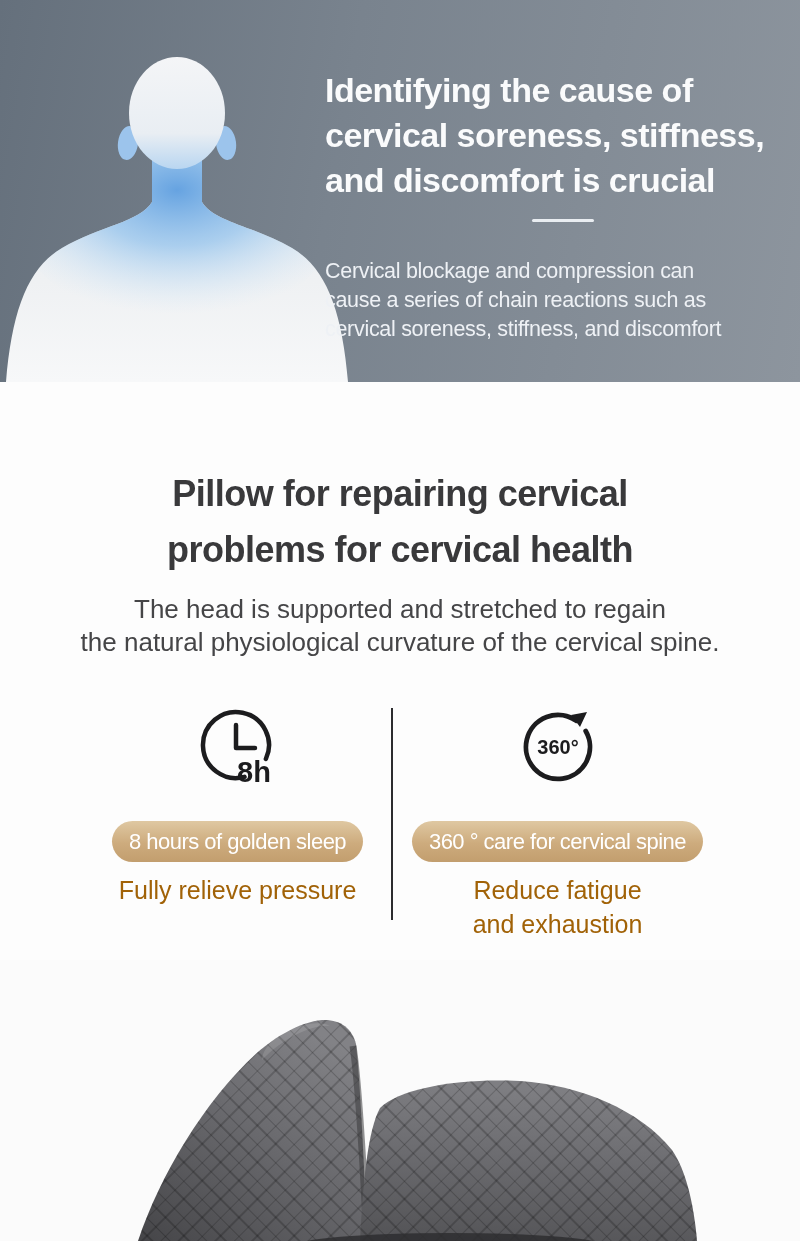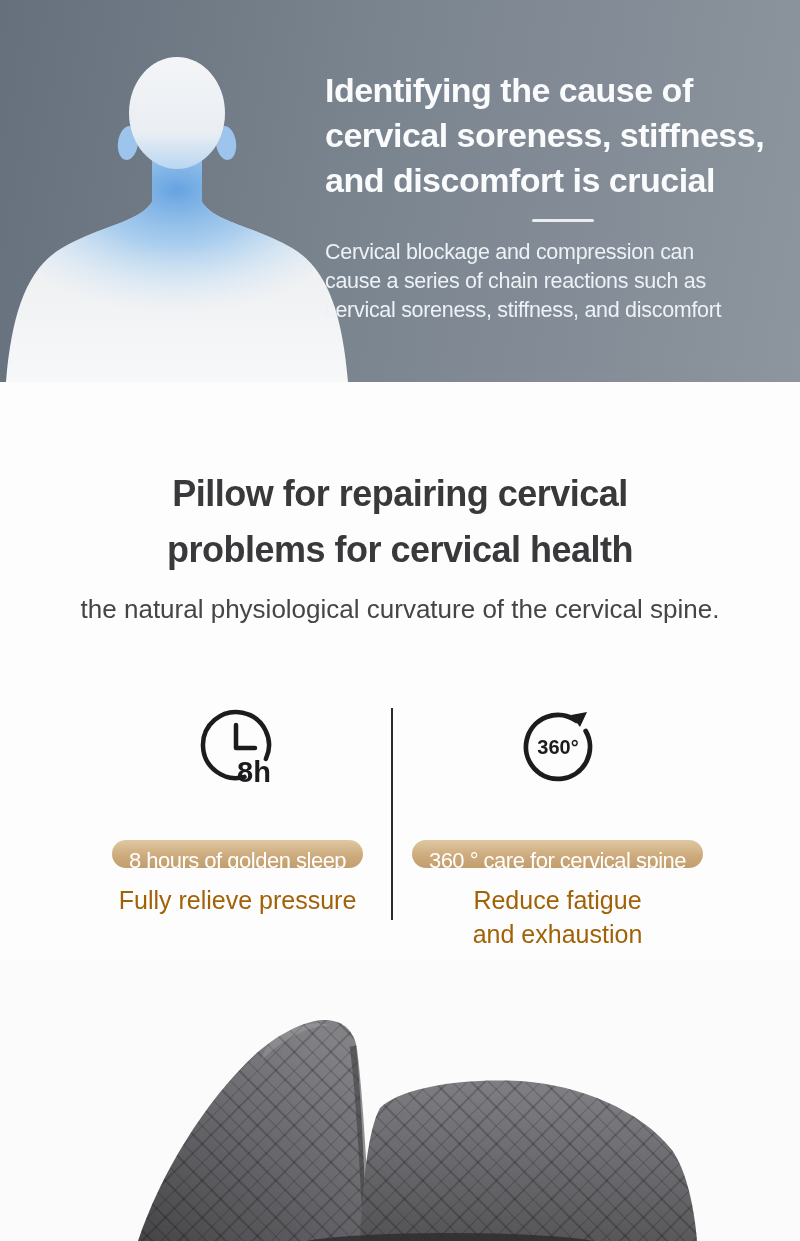--- a/index.html
+++ b/index.html
@@ -8,36 +8,36 @@
 
   
   .hero{position:relative;height:382px;overflow:hidden;
         background:linear-gradient(100deg,#65707c 0%,#79838e 42%,#8d959e 100%);}
   .figure{position:absolute;left:0;top:10px;}
   .hero-text{position:absolute;left:325px;top:0;width:475px;text-align:left;}
   .hero-heading{margin:68px 0 0;font-size:34px;line-height:45px;font-weight:600;
                 color:#fafbfc;letter-spacing:-0.5px;}
   .hero-heading .line,.hero-para .line,.intro-title .line,.intro-sub .line,.desc .line{display:block;}
   .hero-divider{width:62px;height:3px;background:#e9edf1;border-radius:2px;margin:16px auto 0;}
-  .hero-para{margin:16px 0 0;font-size:21.5px;line-height:29px;color:#eef1f5;
+  .hero-para{margin:35px 0 0;font-size:21.5px;line-height:29px;color:#eef1f5;
              font-weight:400;letter-spacing:-0.3px;}
 
   
   .intro{padding-top:84px;height:193px;text-align:center;background:#fdfdfd;}
   .intro-title{margin:0;font-size:36px;line-height:56px;font-weight:700;
                color:#39393b;letter-spacing:-0.5px;}
   .intro-sub{margin:15px 0 0;font-size:26px;line-height:33px;color:#454547;}
 
   
   .features{position:relative;height:301px;background:#fdfdfd;}
   .feature-col{position:absolute;top:46px;text-align:center;}
   .col-left{left:40px;width:395px;}
   .col-right{left:405px;width:305px;}
   .feat-icon{display:inline-block;}
-  .badge{display:inline-block;margin-top:47px;padding:0 17px;height:28px;line-height:41px;
+  .badge{display:inline-block;margin-top:28px;padding:0 17px;height:41px;line-height:41px;
          border-radius:22px;white-space:nowrap;color:#ffffff;font-size:22px;letter-spacing:-0.5px;
          background:linear-gradient(180deg,#dfc8a2 0%,#cdab7d 55%,#c29e6e 100%);}
   .desc{margin:11px 0 0;font-size:25px;line-height:34px;color:#a16207;font-weight:500;}
   .v-divider{position:absolute;left:391px;top:49px;width:2px;height:212px;background:#2c2c2e;}
 
   
   .photo{position:relative;height:281px;background:#fbfbfb;}
   .photo svg{display:block;}
 </style>
 </head>
@@ -88,20 +88,21 @@
       </p>
     </div>
   </section>
 
   <section class="intro">
     <h2 class="intro-title">
       <span class="line">Pillow for repairing cervical</span>
       <span class="line">problems for cervical health</span>
     </h2>
     <p class="intro-sub">
+      <span class="line">The head is supported and stretched to regain</span>
       <span class="line">the natural physiological curvature of the cervical spine.</span>
     </p>
   </section>
 
   <section class="features">
 
     <div class="feature-col col-left">
       <svg class="feat-icon" width="84" height="84" viewBox="0 0 84 84" aria-hidden="true">
         <path d="M48.5 71.9 A33 33 0 1 1 69.9 53.9" fill="none" stroke="#1c1c1e" stroke-width="4.5" stroke-linecap="round"></path>
         <path d="M40 20 L40 43 L59 43" fill="none" stroke="#1c1c1e" stroke-width="4.5" stroke-linecap="round" stroke-linejoin="round"></path>

